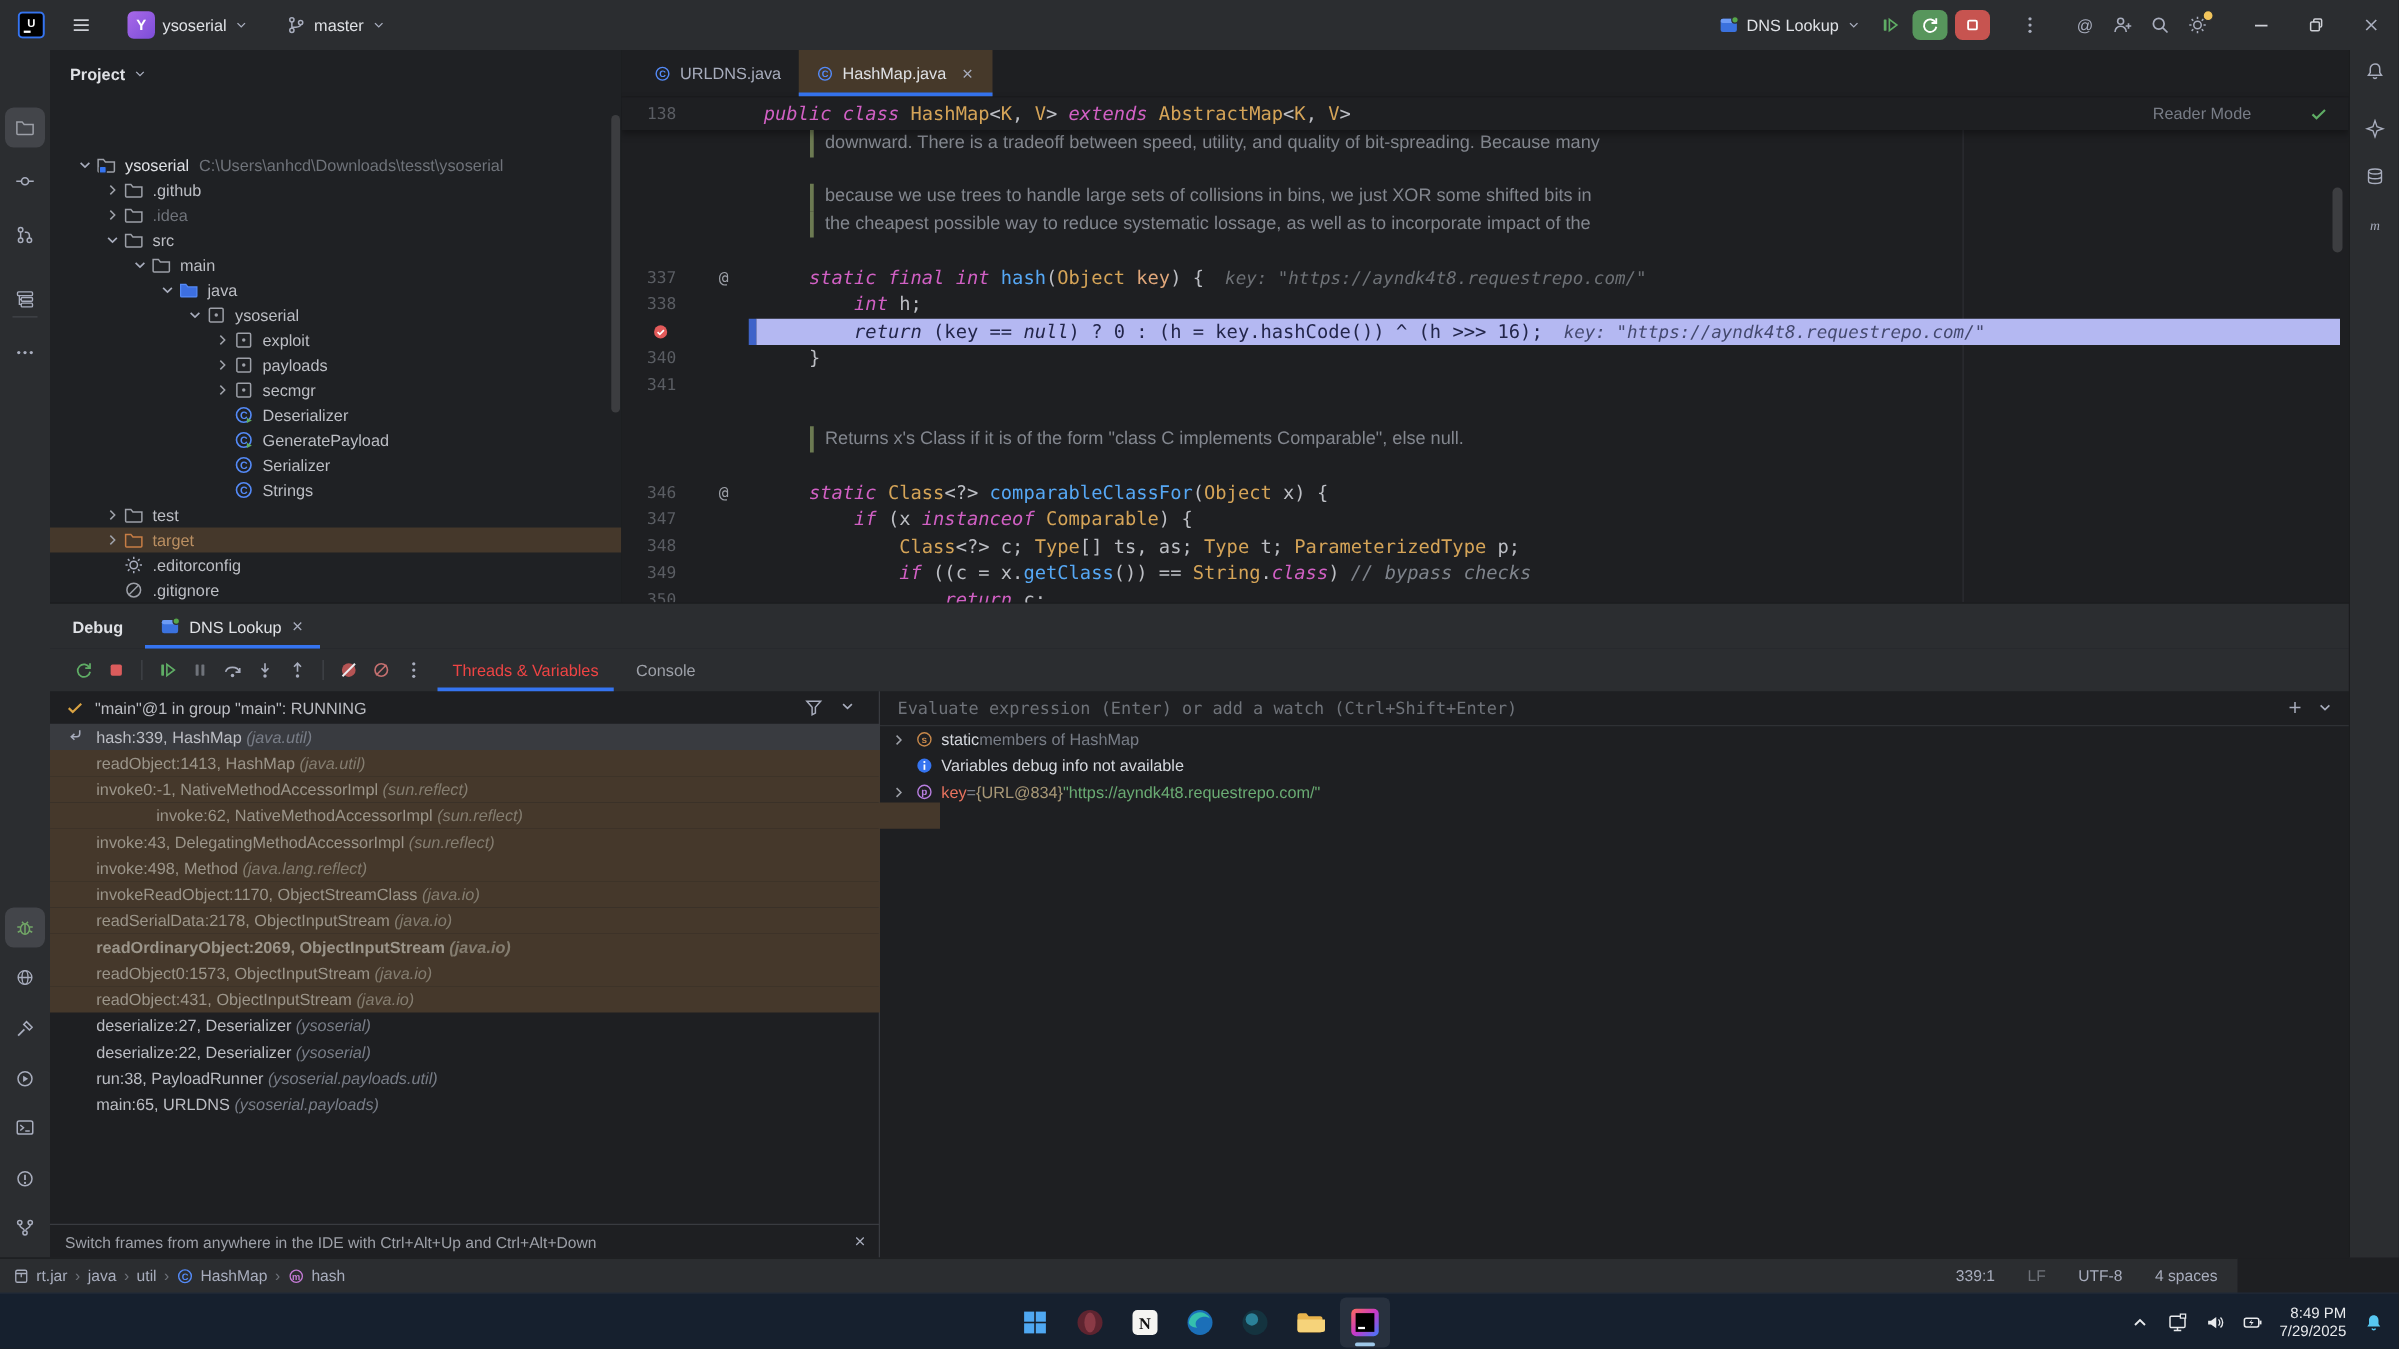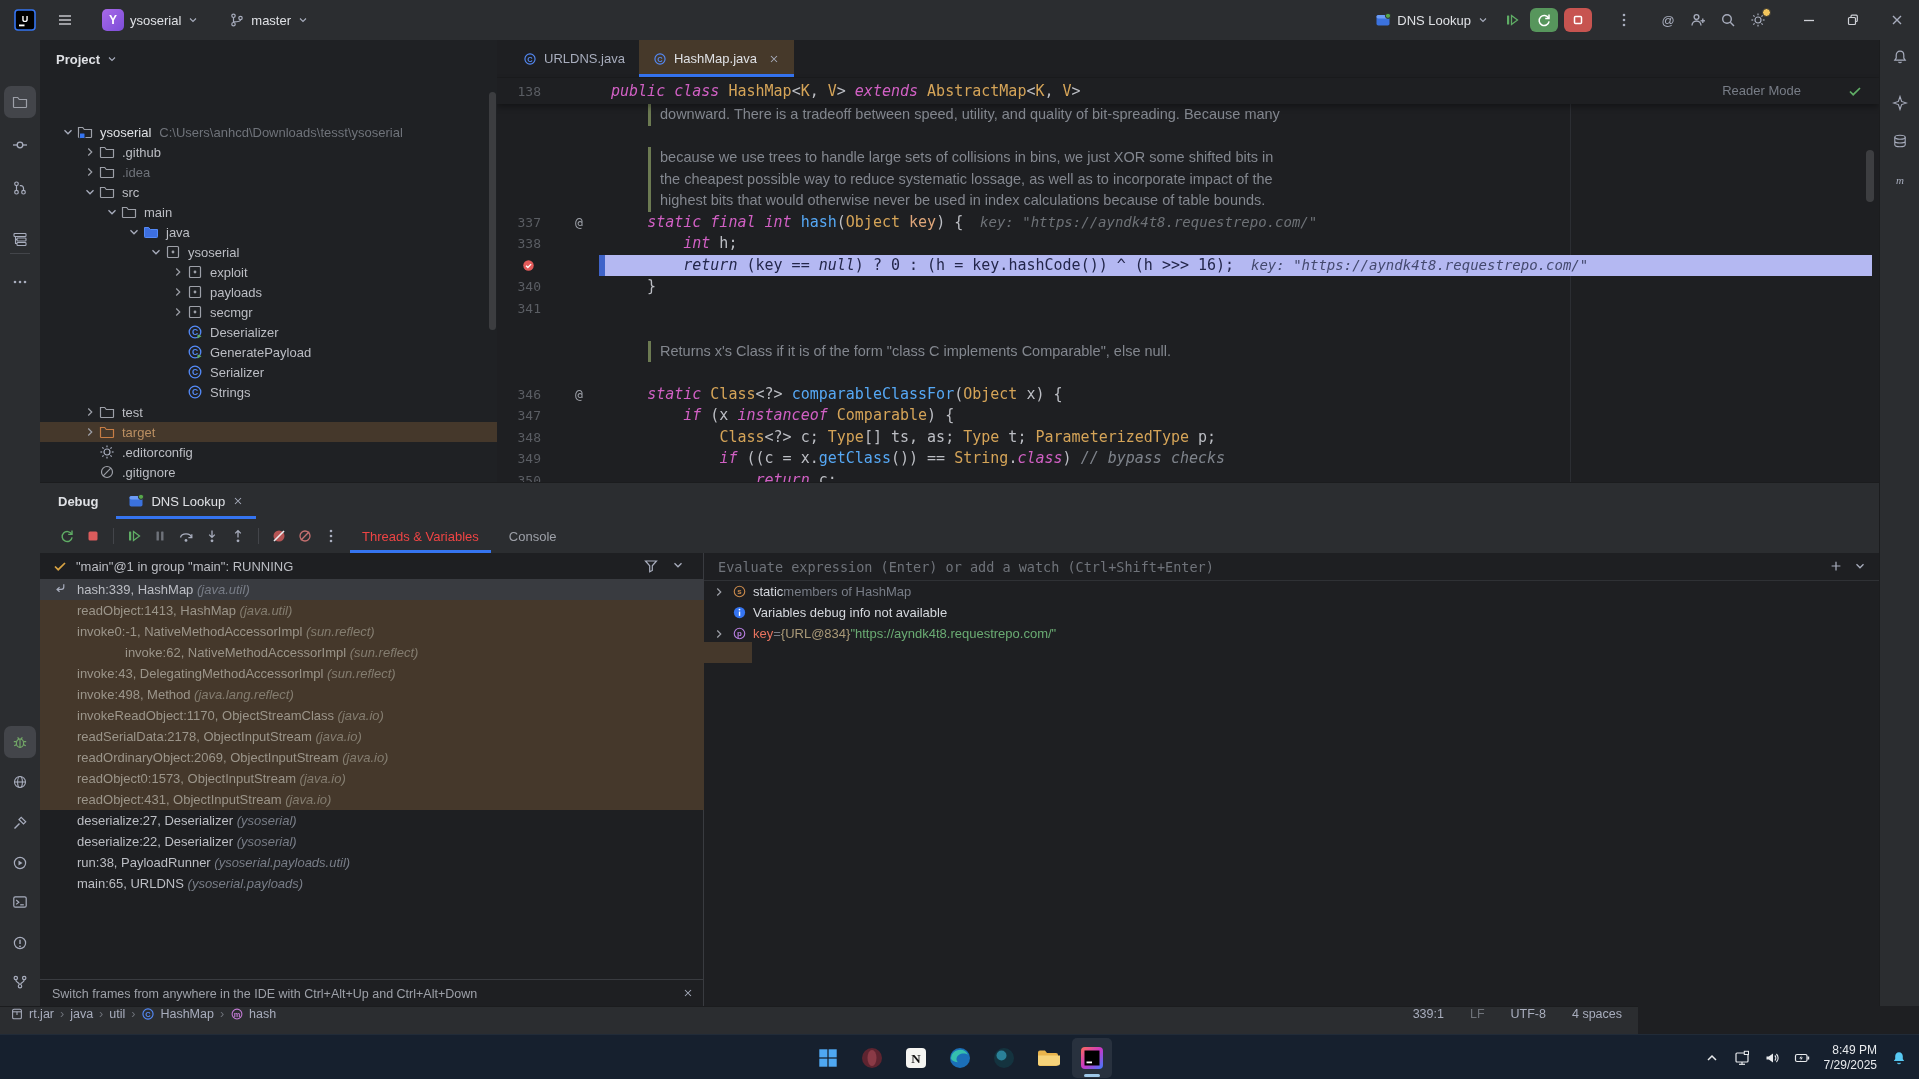--- a/index.html
+++ b/index.html
@@ -117,22 +117,22 @@
   .wrow{position:absolute;left:0;width:100%;height:21px;display:flex;align-items:center}
   .wrow .chev{width:16px;margin-left:7px;flex:none}
   .wrow .wic{width:16px;margin-left:4px;margin-right:6px;flex:none}
   .w-plain{color:#d5d8de}
   .w-dim{color:#787d87}
   .w-key{color:#e8735f}
   .w-ref{color:#a89877}
   .w-str{color:#6aab73}
 
   
-  #statusbar{left:0;top:1006px;width:1638px;height:28px;background:#2b2d30;border-top:1px solid #1b1c1e;
-             display:flex;align-items:flex-start;font-size:12.5px;color:#a8adbd}
+  #statusbar{left:0;top:1006px;width:1790px;height:28px;background:#2b2d30;border-top:1px solid #1b1c1e;
+             display:flex;align-items:center;font-size:12.5px;color:#a8adbd}
   #crumbs{display:flex;align-items:center;gap:6px;padding-left:10px}
   .crumb{display:flex;align-items:center;gap:5px}
   .crumb-sep{color:#6f737a}
   #status-right{margin-left:auto;display:flex;gap:26px;padding-right:16px}
   .st-dim{color:#6f737a}
 
   
   #taskbar{left:0;top:1034px;width:1919px;height:45px;background:#16202e;border-top:1px solid rgba(255,255,255,.05)}
   .tb-app{position:absolute;top:3px;width:40px;height:40px;border-radius:5px;display:flex;align-items:center;justify-content:center}
   .tb-app.active{background:rgba(255,255,255,.08)}
@@ -760,21 +760,20 @@
   <div id="inspect-ok"><span class="icon">
         <svg width="16" height="16" viewBox="0 0 16 16">
           <path d="M3 8.5l3.2 3.2L13 5" fill="none" stroke="#5fad65" stroke-width="1.7"></path>
         </svg>
       </span></div>
   <div id="code-area">
     <div id="margin-guide"></div>
   <div class="cl" style="top: 0px;"><span class="doc">downward. There is a tradeoff between speed, utility, and quality of bit-spreading. Because many</span></div>
       <div class="cl" style="top: 64.5px;"><span class="doc">the cheapest possible way to reduce systematic lossage, as well as to incorporate impact of the</span></div>
       <div class="cl" style="top: 43px;"><span class="doc">because we use trees to handle large sets of collisions in bins, we just XOR some shifted bits in</span></div>
-      <div class="cl" style="top: 86px;"><span class="doc">highest bits that would otherwise never be used in index calculations because of table bounds.</span></div>
       <div class="cl" style="top: 107.5px;"><span class="ln">337</span><span class="ann">@</span><span class="code"><span class="sg plain">    </span><span class="sg kw">static</span><span class="sg plain"> </span><span class="sg kw">final</span><span class="sg plain"> </span><span class="sg kw">int</span><span class="sg plain"> </span><span class="sg fn">hash</span><span class="sg plain">(</span><span class="sg cls">Object</span><span class="sg plain"> </span><span class="sg param">key</span><span class="sg plain">) {</span><span class="sg hint">  key: "https://ayndk4t8.requestrepo.com/"</span></span></div>
       <div class="cl" style="top: 129px;"><span class="ln">338</span><span class="code"><span class="sg plain">        </span><span class="sg kw">int</span><span class="sg plain"> h;</span></span></div>
       <div class="cl exec" style="top: 150.5px;"><div class="band"></div><div class="band-strip"></div><span class="bpdot icon"><svg width="15" height="15" viewBox="0 0 16 16">
             <circle cx="8" cy="8" r="5.6" fill="#e25a5a"></circle>
             <path d="M5.4 8.2l1.9 1.9 3.5-3.6" stroke="#fff" stroke-width="1.4" fill="none"></path>
           </svg></span><span class="code"><span class="sg plain">        </span><span class="sg kw">return</span><span class="sg plain"> (key == </span><span class="sg kw">null</span><span class="sg plain">) ? </span><span class="sg num">0</span><span class="sg plain"> : (h = key.</span><span class="sg fn">hashCode</span><span class="sg plain">()) ^ (h &gt;&gt;&gt; </span><span class="sg num">16</span><span class="sg plain">);</span><span class="sg hint">  key: "https://ayndk4t8.requestrepo.com/"</span></span></div>
       <div class="cl" style="top: 172px;"><span class="ln">340</span><span class="code"><span class="sg plain">    }</span></span></div>
       <div class="cl" style="top: 193.5px;"><span class="ln">341</span><span class="code"></span></div>
       <div class="cl" style="top: 215px;"></div>
       <div class="cl" style="top: 236.5px;"><span class="doc">Returns x's Class if it is of the form "class C implements Comparable", else null.</span></div>
@@ -930,21 +929,21 @@
               </g>
             </svg>
           </span><span class="m">hash:339, HashMap</span><span class="p"> (java.util)</span></div>
         <div class="frame lib" style="top: 47px;"><span class="m">readObject:1413, HashMap</span><span class="p"> (java.util)</span></div>
         <div class="frame lib" style="top: 68px;"><span class="m">invoke0:-1, NativeMethodAccessorImpl</span><span class="p"> (sun.reflect)</span></div>
         <div class="frame lib" style="top: 89px; padding-left: 48px;"><span class="m">invoke:62, NativeMethodAccessorImpl</span><span class="p"> (sun.reflect)</span></div>
         <div class="frame lib" style="top: 110px;"><span class="m">invoke:43, DelegatingMethodAccessorImpl</span><span class="p"> (sun.reflect)</span></div>
         <div class="frame lib" style="top: 131px;"><span class="m">invoke:498, Method</span><span class="p"> (java.lang.reflect)</span></div>
         <div class="frame lib" style="top: 152px;"><span class="m">invokeReadObject:1170, ObjectStreamClass</span><span class="p"> (java.io)</span></div>
         <div class="frame lib" style="top: 173px;"><span class="m">readSerialData:2178, ObjectInputStream</span><span class="p"> (java.io)</span></div>
-        <div class="frame lib" style="top: 194px;"><span class="m">readOrdinaryObject:2069, ObjectInputStream</span><span class="p"> (java.io)</span></div>
+        <div class="frame lib" style="top: 194px; font-weight: bold;"><span class="m">readOrdinaryObject:2069, ObjectInputStream</span><span class="p"> (java.io)</span></div>
         <div class="frame lib" style="top: 215px;"><span class="m">readObject0:1573, ObjectInputStream</span><span class="p"> (java.io)</span></div>
         <div class="frame lib" style="top: 236px;"><span class="m">readObject:431, ObjectInputStream</span><span class="p"> (java.io)</span></div>
         <div class="frame" style="top: 257px;"><span class="m">deserialize:27, Deserializer</span><span class="p"> (ysoserial)</span></div>
         <div class="frame" style="top: 278px;"><span class="m">deserialize:22, Deserializer</span><span class="p"> (ysoserial)</span></div>
         <div class="frame" style="top: 299px;"><span class="m">run:38, PayloadRunner</span><span class="p"> (ysoserial.payloads.util)</span></div>
         <div class="frame" style="top: 320px;"><span class="m">main:65, URLDNS</span><span class="p"> (ysoserial.payloads)</span></div>
       </div>
     <div id="frames-banner">
       <span>Switch frames from anywhere in the IDE with Ctrl+Alt+Up and Ctrl+Alt+Down</span>
       <span id="banner-x" class="icon">

